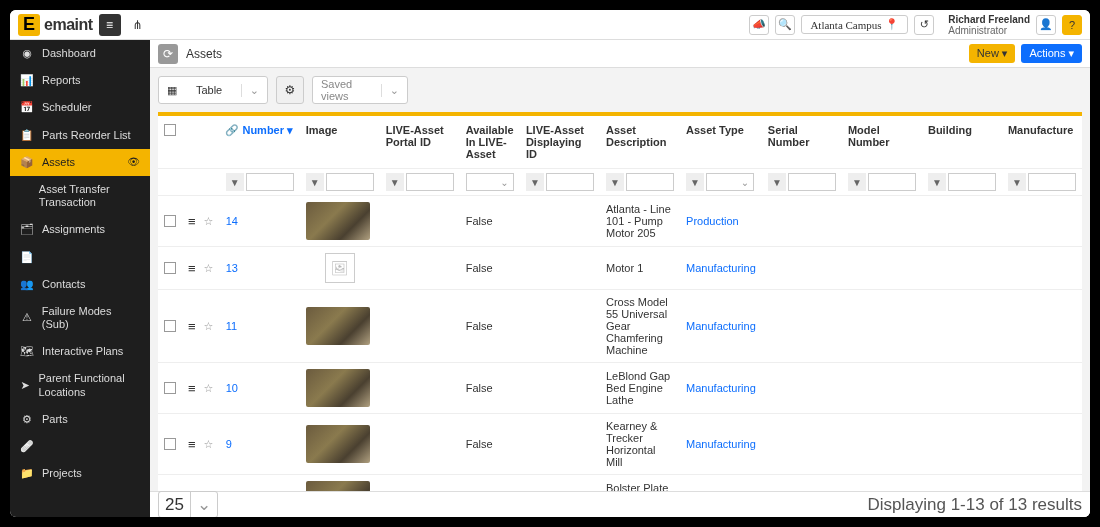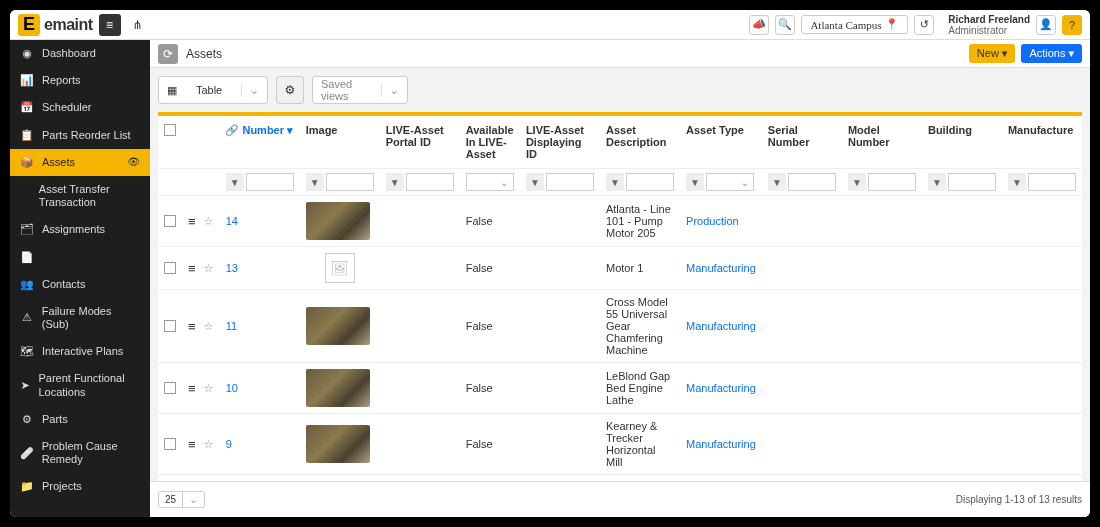--- a/index.html
+++ b/index.html
@@ -241,26 +241,26 @@
   width: 64px; height: 38px;
   background: linear-gradient(135deg,#6b5b3e,#8a7a4e 40%,#4a4030 70%,#b0a080);
   border-radius:2px;
 }
 .img-placeholder {
   width:30px;height:30px;border:1px solid #ccc;
   display:flex;align-items:center;justify-content:center;color:#bbb;font-size:14px;margin:0 auto;
 }
 
 .footer {
-  height: 36px;
+  height: 26px;
   border-top: 1px solid #ddd;
   display:flex;align-items:center;
   padding: 0 8px;
   background:#fff;
-  font-size:10px;
+  font-size:17px;
 }
 .pager {
   border:1px solid #ccc;border-radius:3px;
   display:flex;align-items:center;
 }
 .pager > div {padding:2px 6px;}
 .pager .pcaret{border-left:1px solid #ccc;color:#999;}
 .footer .results { margin-left:auto; color:#555;}
 .col-chk{width:24px}
 .col-ctrl{width:60px}
@@ -355,21 +355,20 @@
         <div class="sidebar-item">
           <span class="si-icon">➤</span>
           <span>Parent Functional Locations</span>
         </div>
         <div class="sidebar-item">
           <span class="si-icon">⚙</span>
           <span>Parts</span>
         </div>
         <div class="sidebar-item">
           <span class="si-icon">🩹</span>
-          <span>Problem Cause Remedy</span>
         </div>
         <div class="sidebar-item">
           <span class="si-icon">📁</span>
           <span>Projects</span>
         </div>
         <div class="sidebar-item"></div>
       </div>
 
     <div class="main">
       <div class="main-header">

